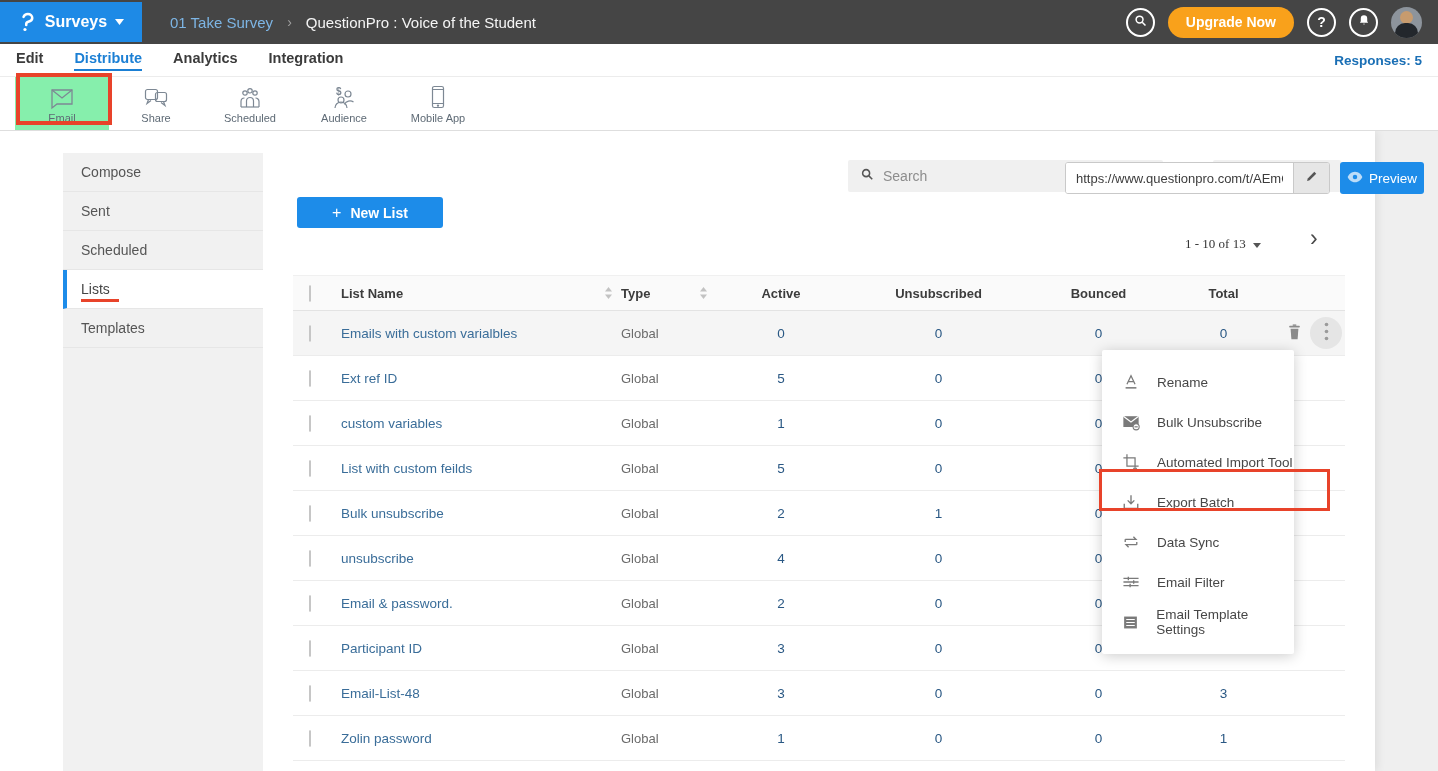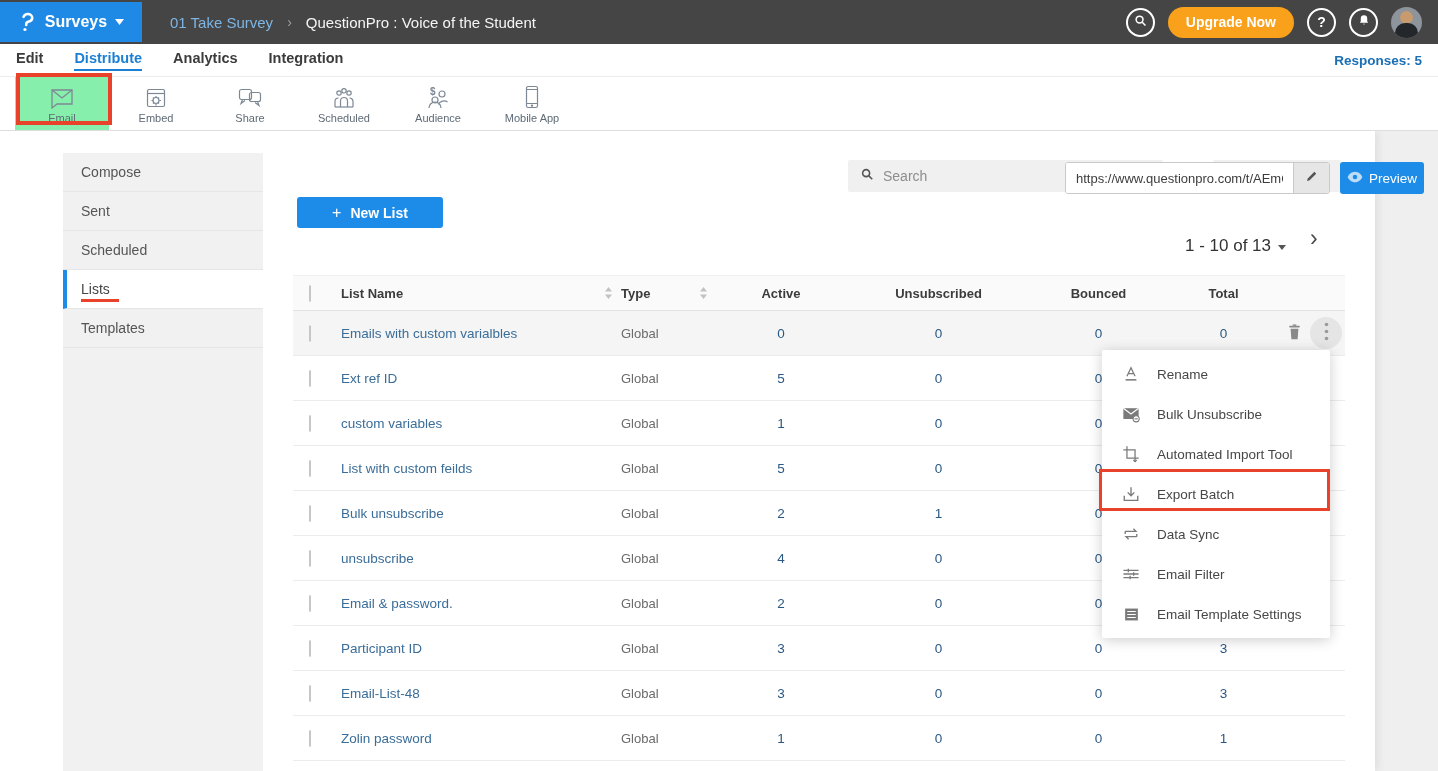--- a/index.html
+++ b/index.html
@@ -52,21 +52,21 @@
   .side-underline { position:absolute; left:14px; bottom:6px; width:38px; height:3px; background:#e8432a; }
 
   
   .search-box { position:absolute; left:848px; top:29px; width:315px; height:32px; background:#f0f0f0; border-radius:2px; display:flex; align-items:center; padding:0 12px; gap:9px; }
   .search-input { border:none; outline:none; background:transparent; font-family:inherit; font-size:14px; color:#444; flex:1; }
   .search-input::placeholder { color:#8d8d8d; }
   .filter-dd { position:absolute; left:1213px; top:29px; width:128px; height:32px; background:#f0f0f0; border-radius:2px; display:flex; align-items:center; padding:0 12px; font-size:13.5px; color:#333; cursor:pointer; }
   .filter-dd .caret { margin-left:auto; color:#555; display:flex; }
   .new-list-btn { position:absolute; left:297px; top:66px; width:146px; height:31px; background:#1d8ce9; border:none; border-radius:3px; color:#fff; font-size:14px; font-weight:bold; font-family:inherit; display:flex; align-items:center; justify-content:center; gap:9px; cursor:pointer; }
   .new-list-btn .plus { font-size:16px; font-weight:normal; }
-  .page-range { position:absolute; left:1185px; top:105px; font-size:17px; color:#333; display:flex; align-items:center; gap:7px; cursor:pointer; }
+  .page-range { position:absolute; left:1185px; top:105px; font-size:13px; color:#333; display:flex; align-items:center; gap:7px; cursor:pointer;font-family:Liberation Serif, serif; }
   .page-range .caret { color:#555; display:flex; margin-top:2px; }
   .page-next { position:absolute; left:1310px; top:96px; font-size:23px; color:#4a4a4a; cursor:pointer; line-height:1; }
 
   
   .table { position:absolute; left:293px; top:144px; width:1052px; }
   .tgrid { display:grid; grid-template-columns:48px 280px 95px 130px 185px 135px 115px 1fr; align-items:center; }
   .thead { height:36px; background:#fafafa; border-top:1px solid #f0f0f0; border-bottom:1px solid #e3e3e3; font-size:13px; font-weight:bold; color:#3c3c3c; }
   .trow { height:45px; border-bottom:1px solid #ececec; font-size:13.5px; background:#fff; }
   .trow.highlight { background:#f5f5f5; }
   .cb { width:18px; height:18px; border:1px solid #c6c6c6; border-radius:2px; background:#fff; margin-left:16px; cursor:pointer; }
@@ -74,21 +74,21 @@
   .sort-ic { margin-left:auto; margin-right:8px; display:flex; }
   .cell-name a { color:#3a6d99; text-decoration:none; cursor:pointer; }
   .cell-type { color:#6b6b6b; font-size:13px; }
   .num { text-align:center; color:#2a5884; }
   .hnum { text-align:center; }
   .actions { display:flex; align-items:center; gap:3px; justify-content:flex-end; padding-right:8px; }
   .trash-btn { width:26px; height:26px; border:none; background:transparent; display:flex; align-items:center; justify-content:center; cursor:pointer; }
   .dots-circle { width:32px; height:32px; border-radius:50%; background:#e5e5e5; display:flex; align-items:center; justify-content:center; cursor:pointer; }
 
   
-  .ctx-menu { position:absolute; left:1102px; top:219px; width:228px; background:#fff; border-radius:2px; box-shadow:0 2px 14px rgba(0,0,0,0.2); padding:4px 0; z-index:10; }
+  .ctx-menu { position:absolute; left:1102px; top:219px; width:192px; background:#fff; border-radius:2px; box-shadow:0 2px 14px rgba(0,0,0,0.2); padding:12px 0; z-index:10; }
   .ctx-item { height:40px; display:flex; align-items:center; gap:17px; padding-left:20px; font-size:13.5px; color:#474747; cursor:pointer; }
   .ctx-icon { width:18px; display:flex; justify-content:center; }
 
   
   .anno { position:absolute; border:4px solid #e8432a; z-index:15; pointer-events:none; }
   .anno-email { left:16px; top:73px; width:96px; height:52px; z-index:35; }
   .anno-export { left:1099px; top:338px; width:231px; height:42px; border-width:3px; }
 </style>
 </head>
 <body>
@@ -152,31 +152,20 @@
         <span class="ch-icon">
           <svg width="26" height="22" viewBox="0 0 26 22" fill="none" stroke="#7d8894" stroke-width="1.3">
             <path d="M3 2h20v14H8l-5 4z"></path>
             <path d="M3 2l10 8L23 2"></path>
           </svg>
         </span>
         <span class="ch-label">Email</span>
       </div>
       <div class="channel">
         <span class="ch-icon">
-          <svg width="24" height="24" viewBox="0 0 24 24" fill="none" stroke="#7d8894" stroke-width="1.2">
-            <rect x="3.5" y="3.5" width="17" height="17" rx="1.5"></rect>
-            <path d="M3.5 7.5h17"></path>
-            <circle cx="12" cy="14.5" r="3"></circle>
-            <path d="M12 10v1.5M12 18v1.5M7.5 14.5H9M17 14.5h-1.5M9 11.5l1 1M15 17.5l-1-1M15 11.5l-1 1M9 17.5l1-1"></path>
-          </svg>
-        </span>
-        <span class="ch-label">Embed</span>
-      </div>
-      <div class="channel">
-        <span class="ch-icon">
           <svg width="26" height="24" viewBox="0 0 26 24" fill="none" stroke="#7d8894" stroke-width="1.2">
             <rect x="2.5" y="3.5" width="12" height="10" rx="2"></rect>
             <path d="M5.5 13.5l-1.5 4 4-3"></path>
             <rect x="12.5" y="6.5" width="11" height="9" rx="2"></rect>
             <path d="M20.5 15.5l1.5 4-4-3"></path>
           </svg>
         </span>
         <span class="ch-label">Share</span>
       </div>
       <div class="channel">

